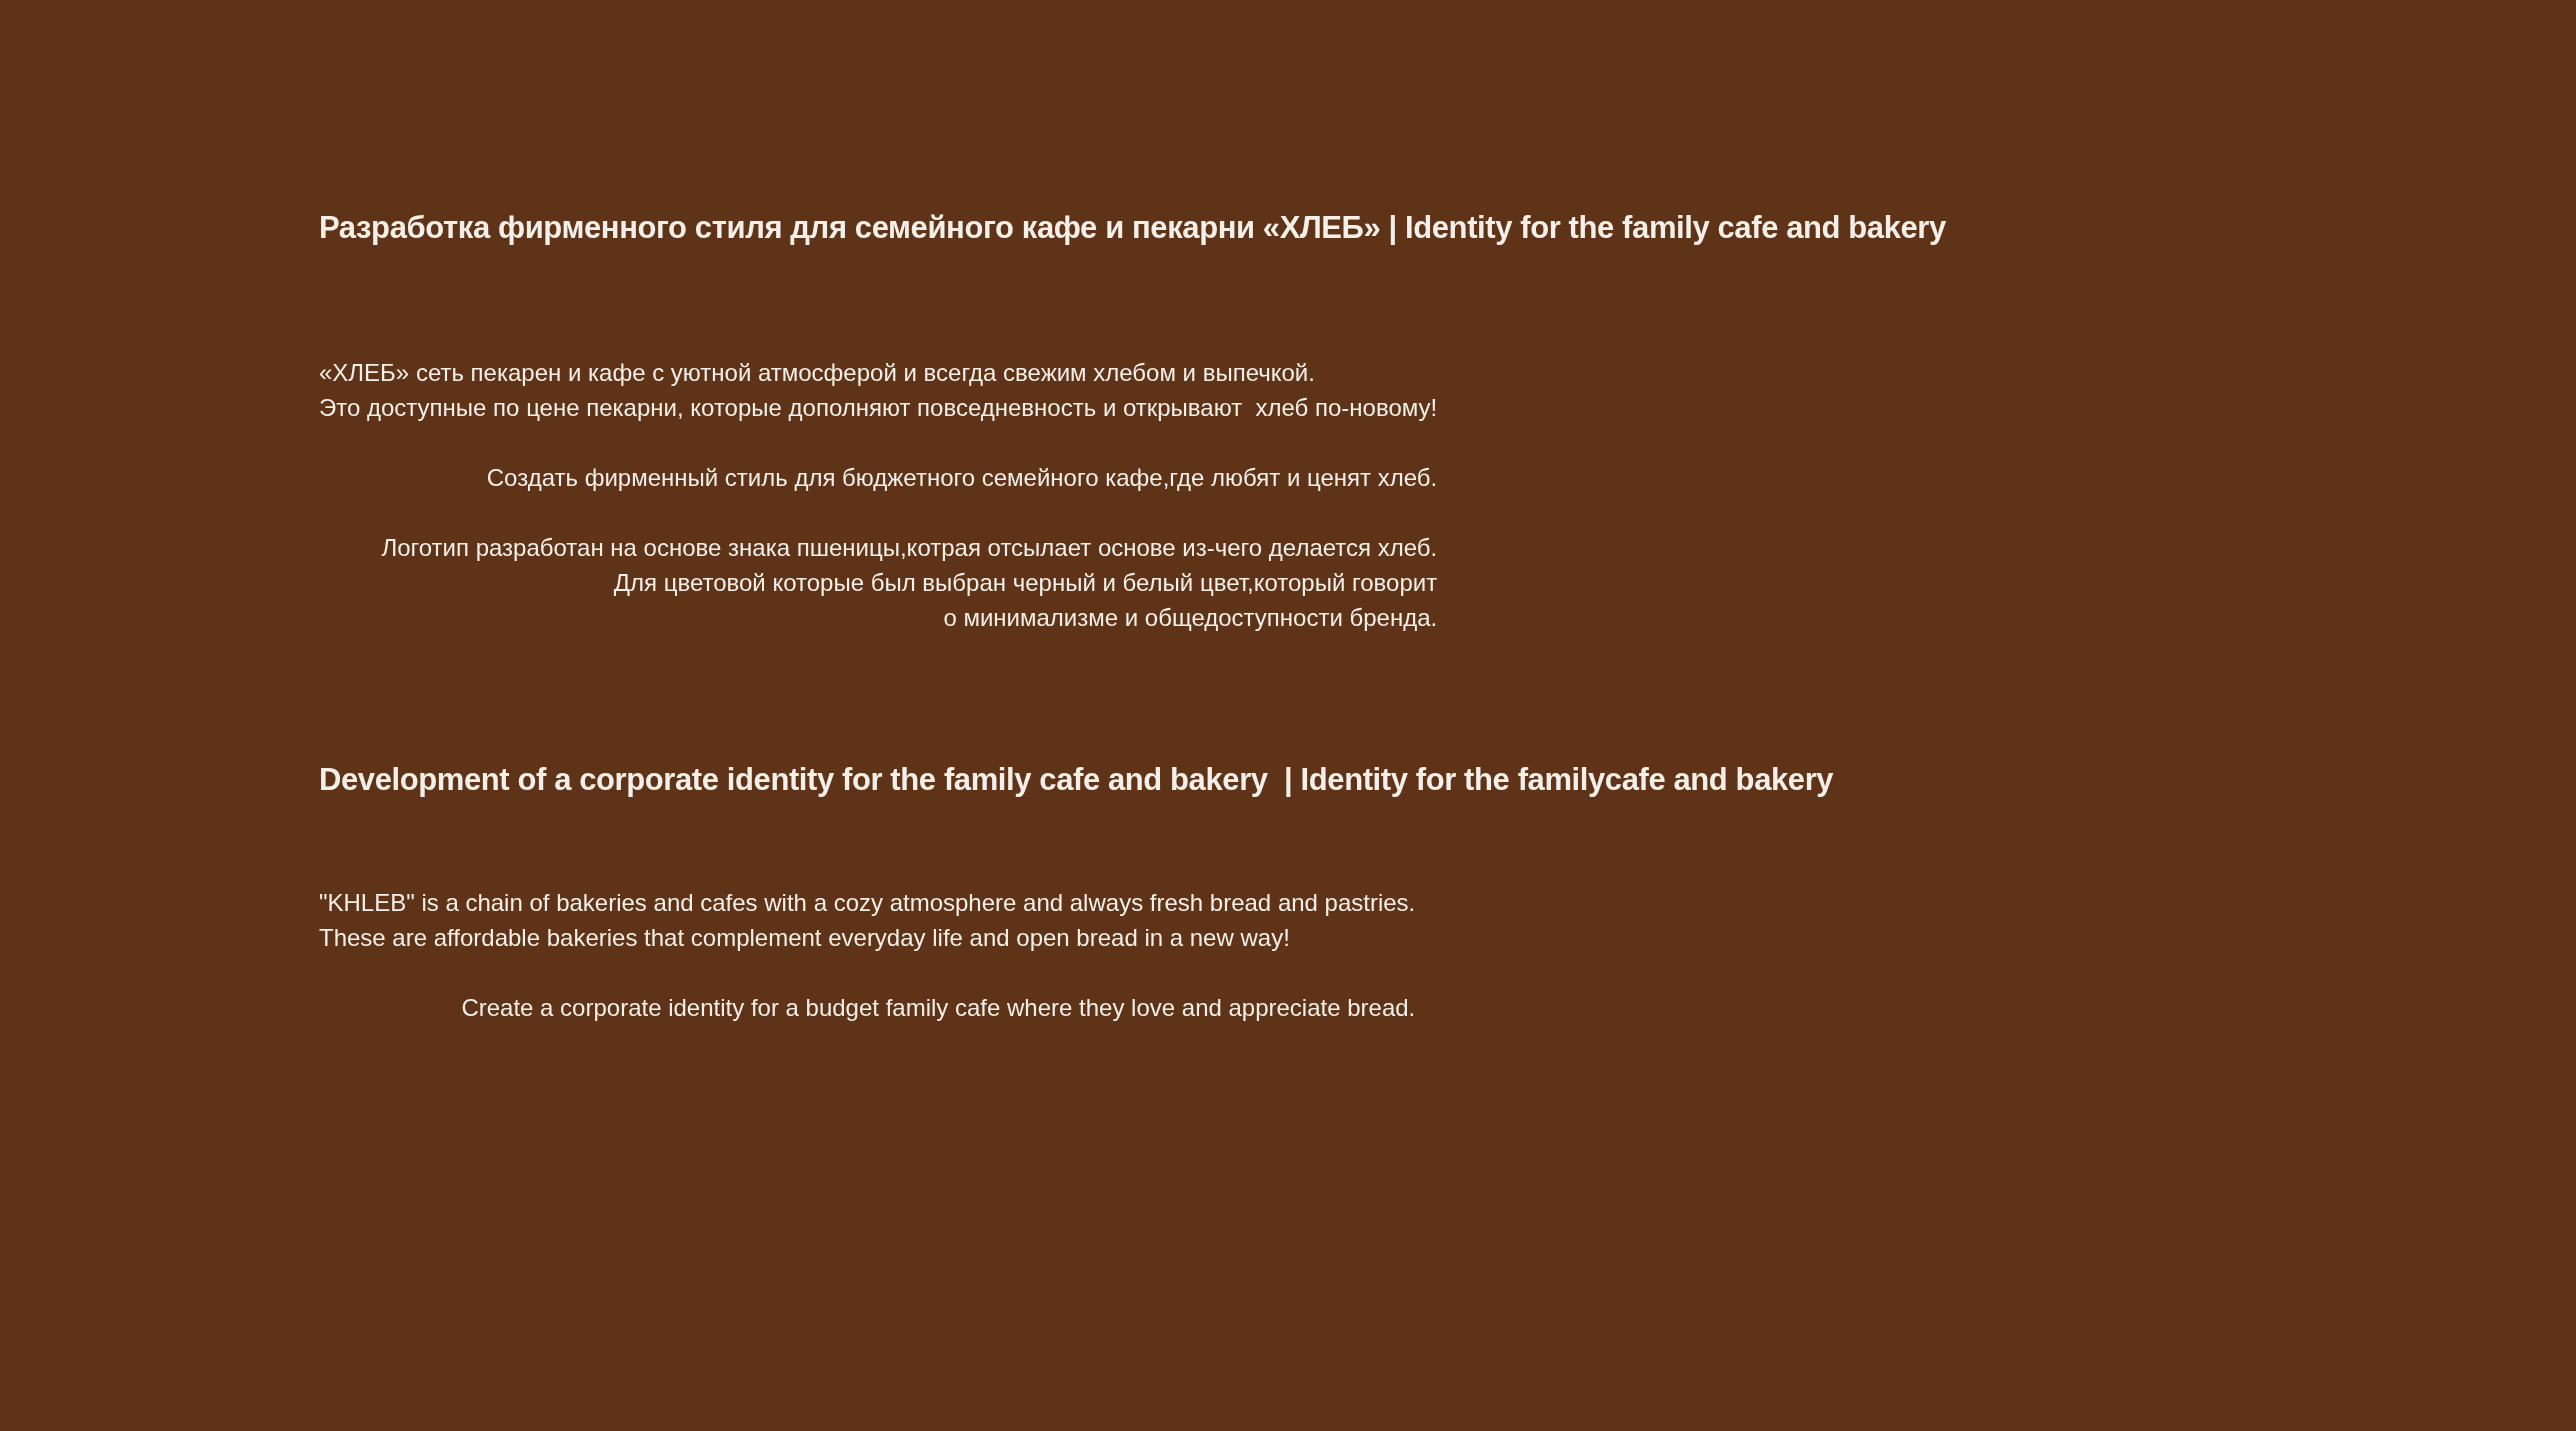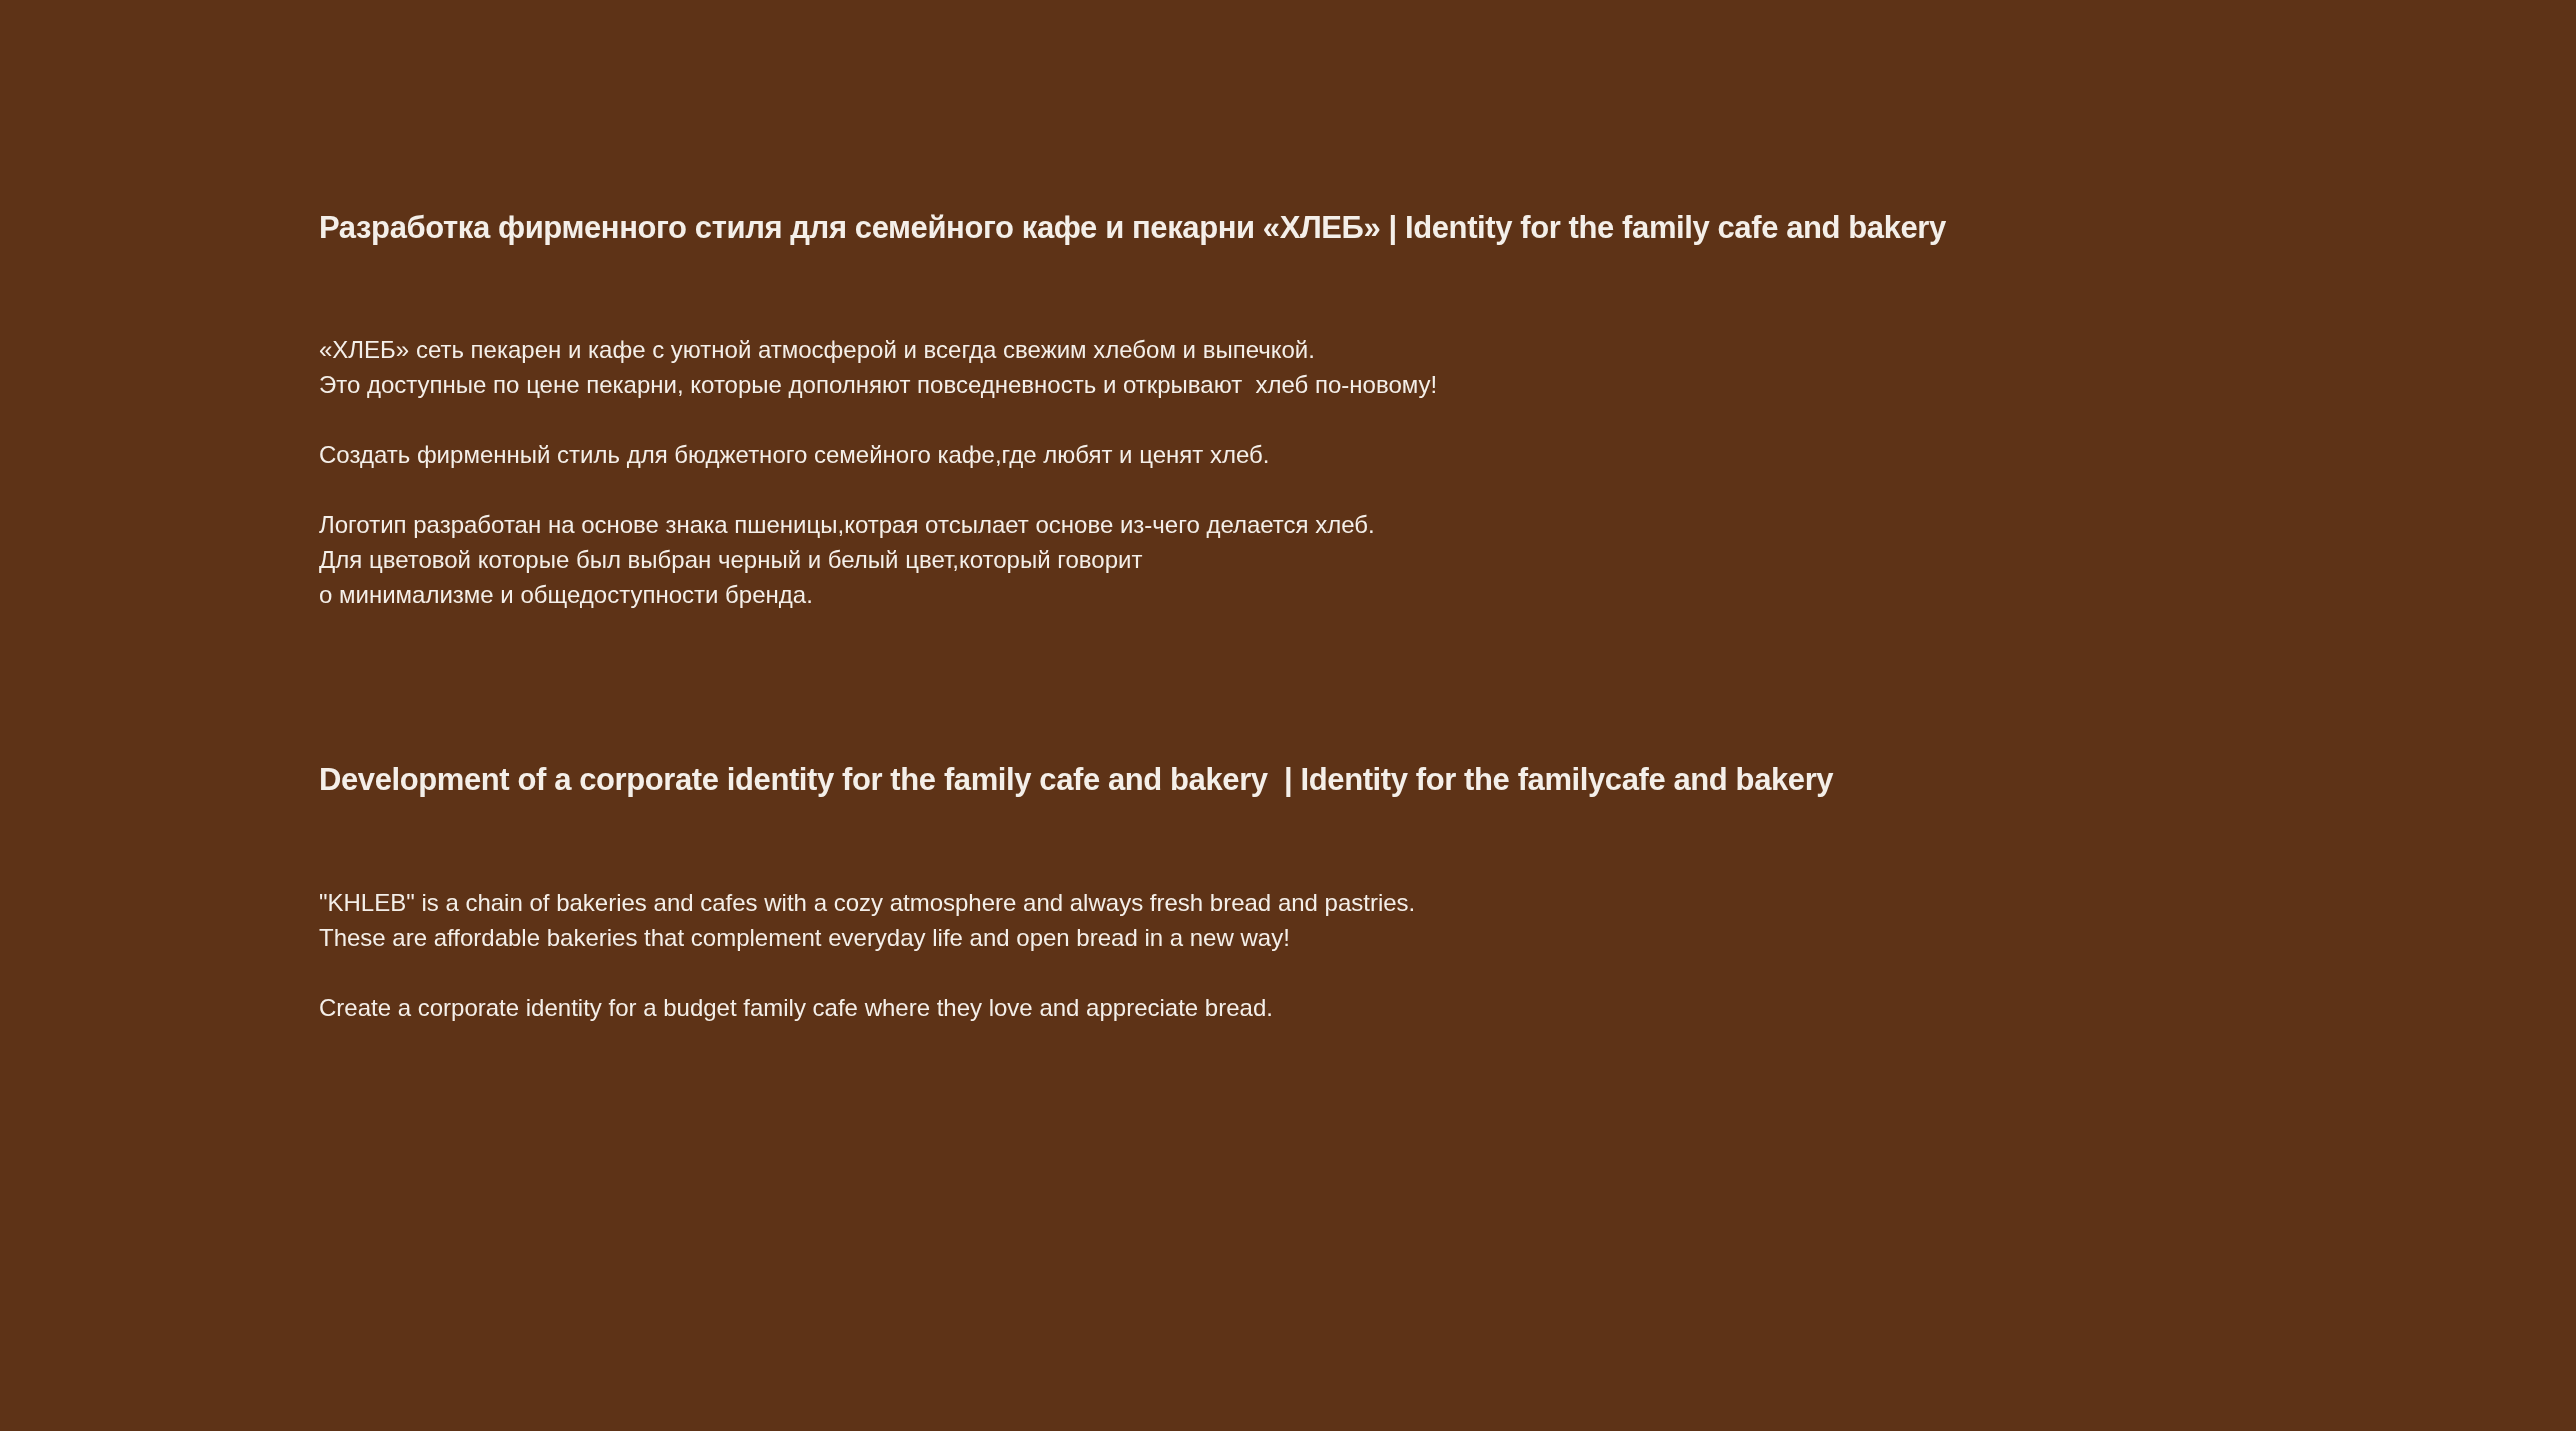--- a/index.html
+++ b/index.html
@@ -32,28 +32,29 @@
   .title-ru { top: 208px; }
   .title-en { top: 760px; }
   .body-block {
     position: absolute;
     left: 319px;
     font-size: 24px;
     font-weight: 400;
     line-height: 35px;
     letter-spacing: 0;
   }
-  .body-ru { top: 332px; }
+  .body-ru { top: 355px; }
   .body-en { top: 885px; }
   .body-block p {
     margin: 0;
     white-space: pre-wrap;
   }
   .body-block p + p {
     margin-top: 35px; 
+    text-align: right;
   }
 </style>
 </head>
 <body style="background-color: rgb(94, 51, 23); color: rgb(244, 239, 233);">
 
 <main class="page">
 
   <section>
     <h1 class="section-title title-ru">Разработка фирменного стиля для семейного кафе и пекарни «ХЛЕБ» | Identity for the family cafe and bakery</h1>
 

